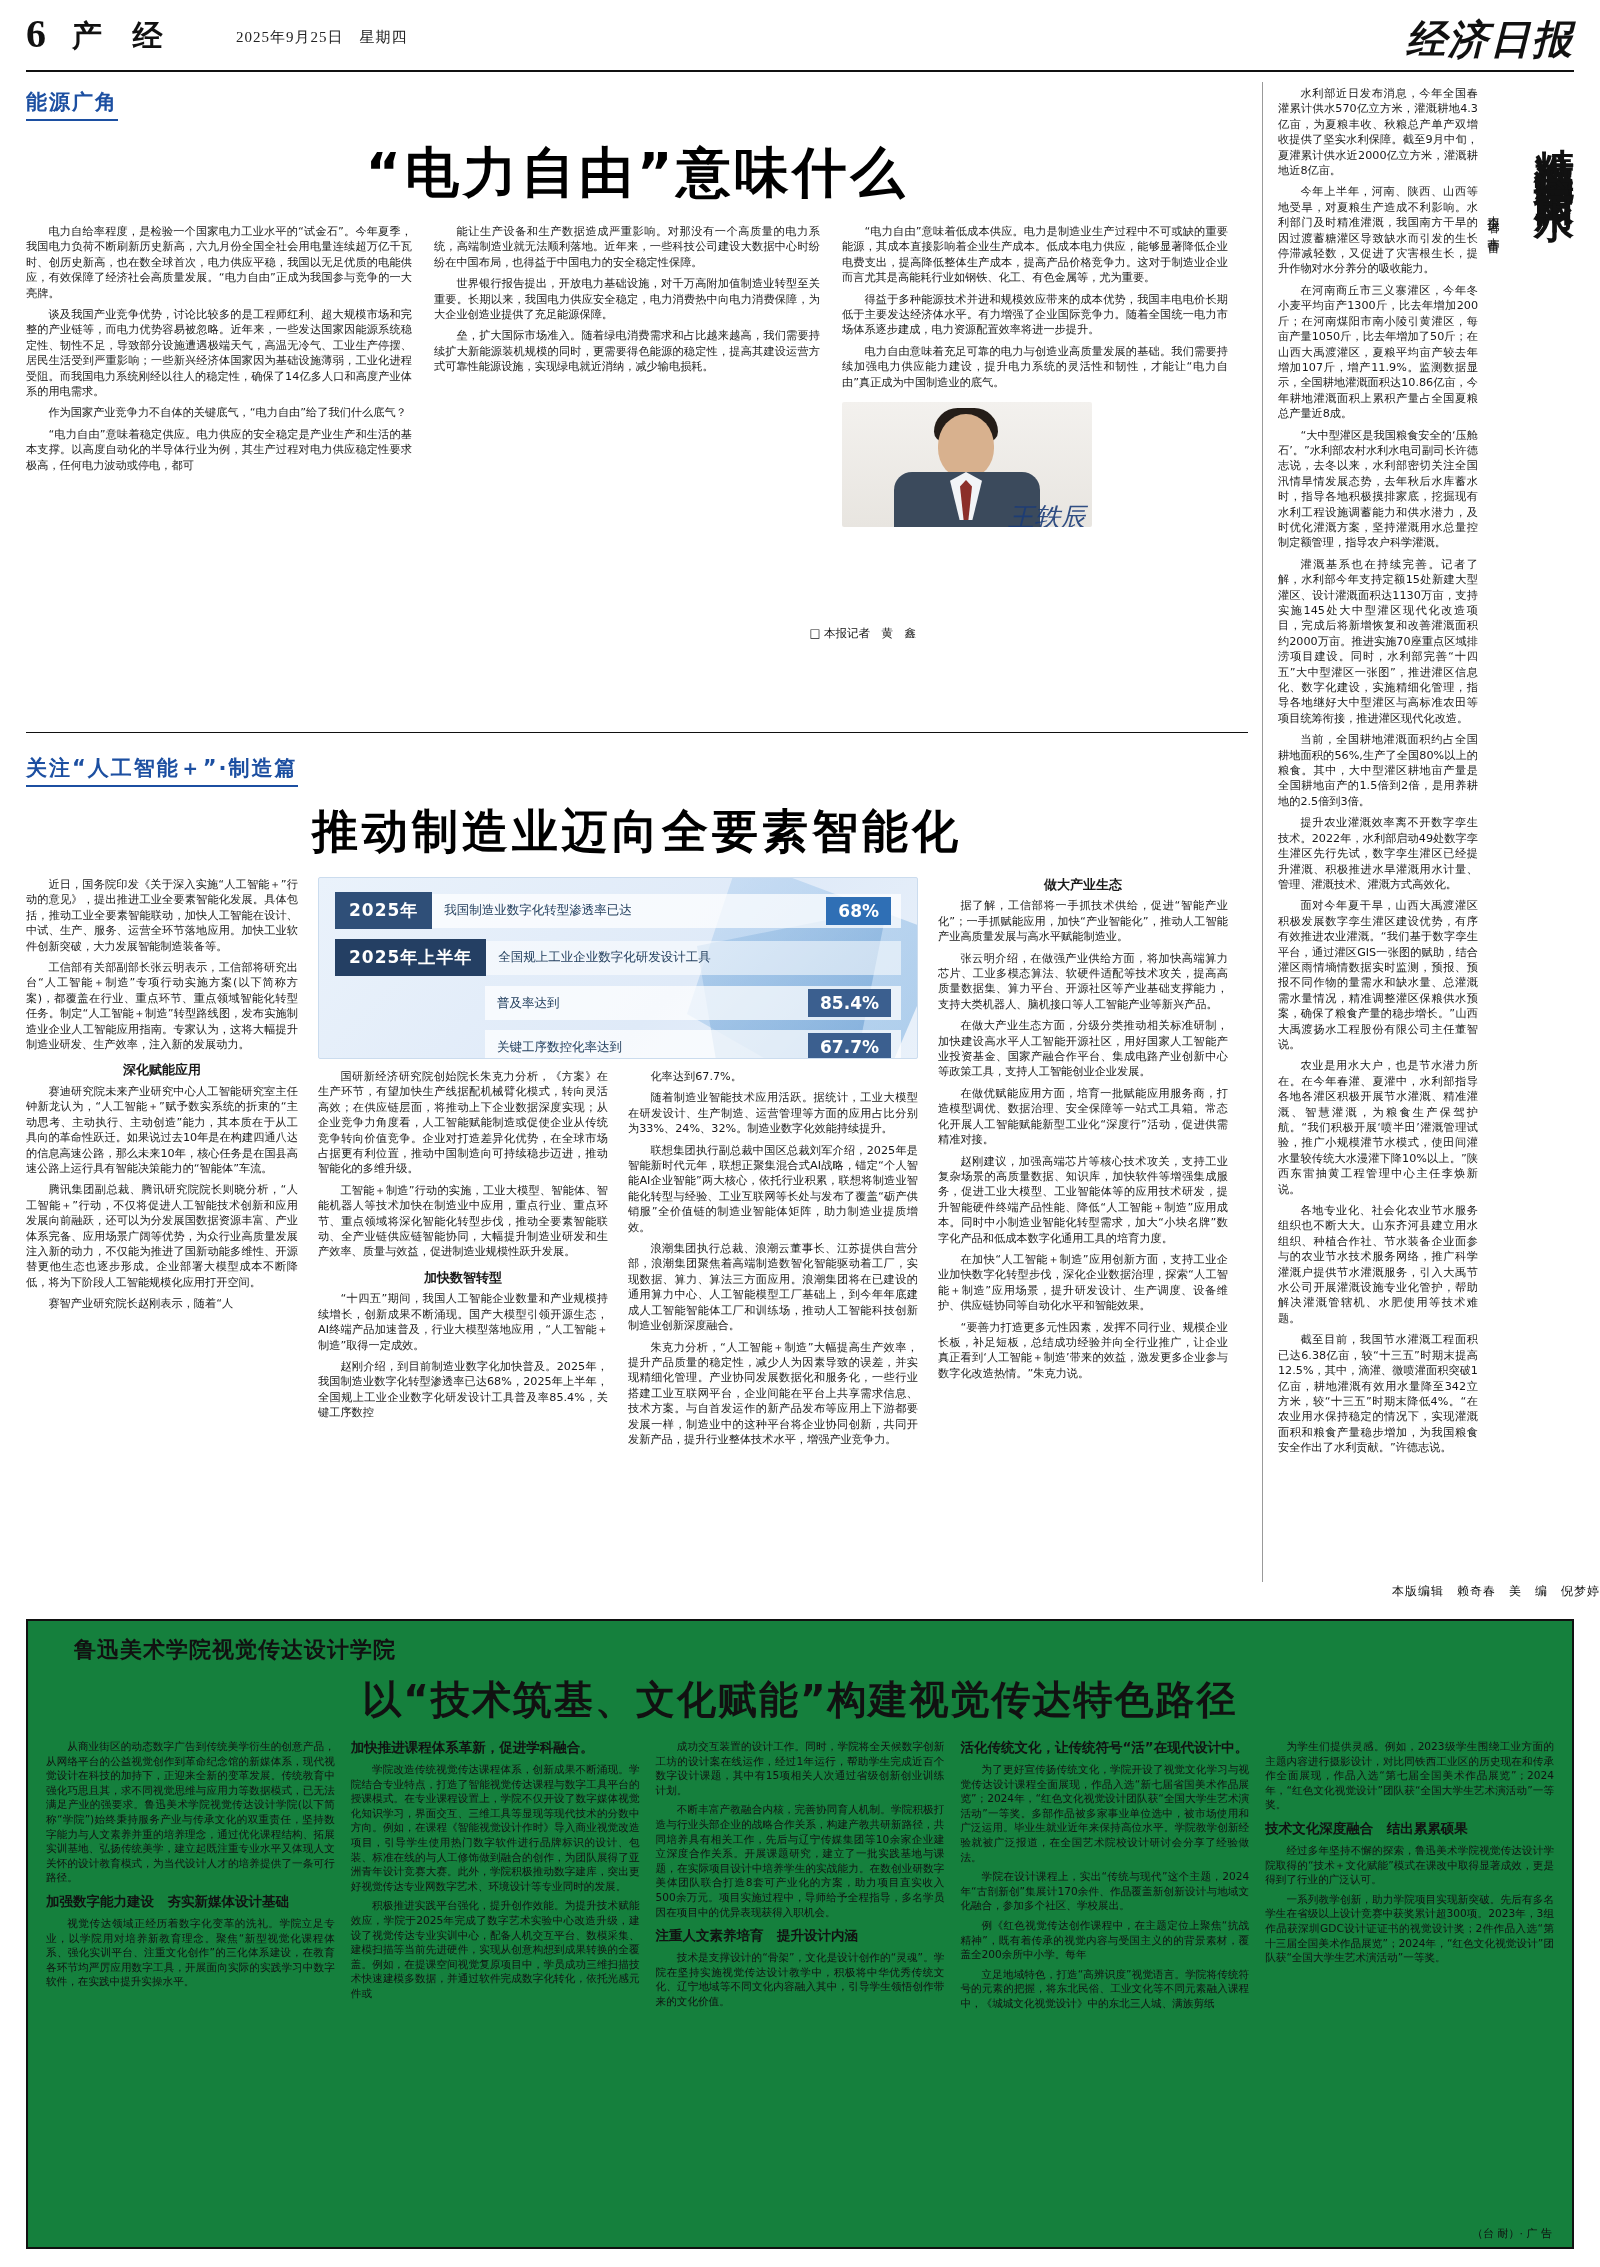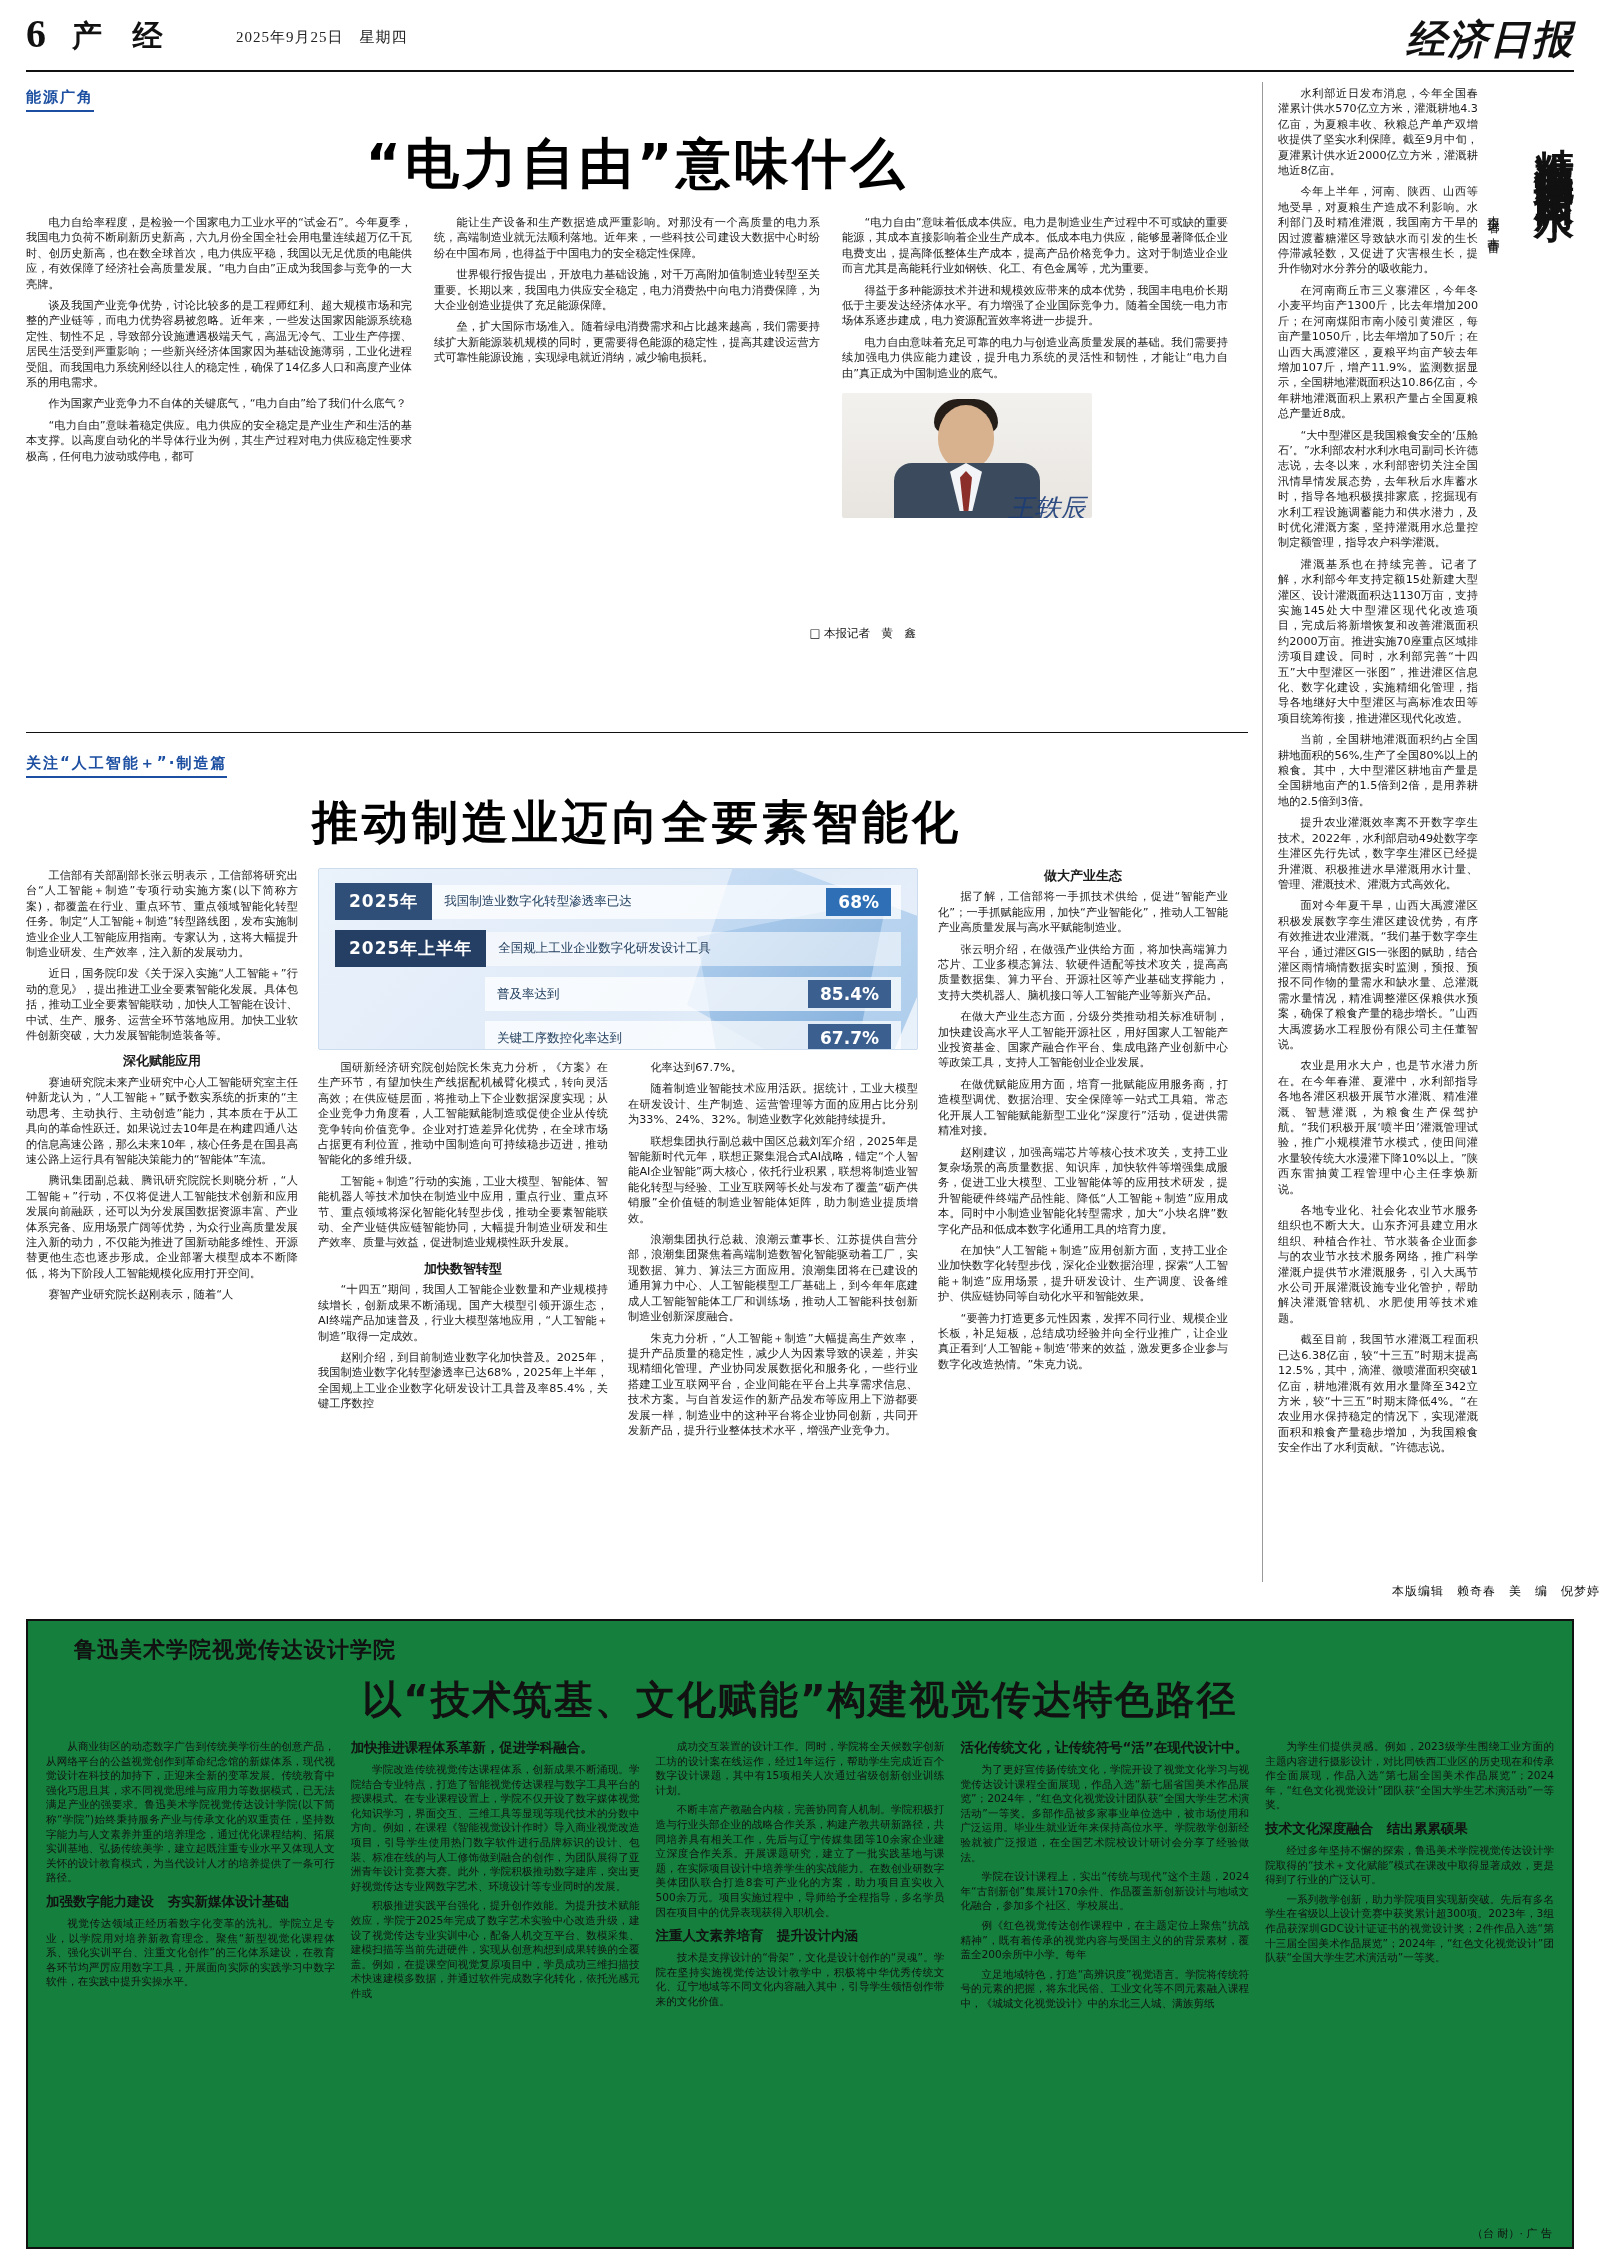--- a/index.html
+++ b/index.html
@@ -41,21 +41,21 @@
 
   
   .col-text{
     font-size:11.2px;line-height:15.4px;text-align:justify;
     font-family:"DejaVu Sans",sans-serif;
     color:#1a1a1a;
   }
   .col-text p{margin:0 0 6px 0;text-indent:2em;}
 
   .kicker{
-    color:#1c4fa1;font-weight:bold;font-size:15px;letter-spacing:2px;
+    color:#1c4fa1;font-weight:bold;font-size:21px;letter-spacing:2px;
     font-family:"DejaVu Sans",sans-serif;
     display:inline-block;padding-bottom:2px;
   }
   .kicker-underline{border-bottom:2px solid #1c4fa1;display:inline-block;padding-bottom:3px;}
 
   .headline1{
     text-align:center;font-size:54px;font-weight:bold;letter-spacing:4px;
     font-family:"DejaVu Sans",sans-serif;margin:16px 0 14px 0;color:#000;
   }
   .headline2{
@@ -222,22 +222,22 @@
       </div>
     </div>
 
     <div style="position:absolute;left:0;top:672px;width:1222px;">
       <div class="kicker kicker-underline">关注“人工智能＋”·制造篇</div>
       <div class="headline2">推动制造业迈向全要素智能化</div>
 
       <div style="display:flex;gap:20px;">
 
         <div class="col-text" style="width:272px;">
+          <p>近日，国务院印发《关于深入实施“人工智能＋”行动的意见》，提出推进工业全要素智能化发展。具体包括，推动工业全要素智能联动，加快人工智能在设计、中试、生产、服务、运营全环节落地应用。加快工业软件创新突破，大力发展智能制造装备等。</p>
           <p>工信部有关部副部长张云明表示，工信部将研究出台“人工智能＋制造”专项行动实施方案(以下简称方案)，都覆盖在行业、重点环节、重点领域智能化转型任务。制定“人工智能＋制造”转型路线图，发布实施制造业企业人工智能应用指南。专家认为，这将大幅提升制造业研发、生产效率，注入新的发展动力。</p>
-          <p>近日，国务院印发《关于深入实施“人工智能＋”行动的意见》，提出推进工业全要素智能化发展。具体包括，推动工业全要素智能联动，加快人工智能在设计、中试、生产、服务、运营全环节落地应用。加快工业软件创新突破，大力发展智能制造装备等。</p>
           <div class="sub-h">深化赋能应用</div>
           <p>赛迪研究院未来产业研究中心人工智能研究室主任钟新龙认为，“人工智能＋”赋予数实系统的折束的“主动思考、主动执行、主动创造”能力，其本质在于从工具向的革命性跃迁。如果说过去10年是在构建四通八达的信息高速公路，那么未来10年，核心任务是在国县高速公路上运行具有智能决策能力的“智能体”车流。</p>
           <p>腾讯集团副总裁、腾讯研究院院长则晓分析，“人工智能＋”行动，不仅将促进人工智能技术创新和应用发展向前融跃，还可以为分发展国数据资源丰富、产业体系完备、应用场景广阔等优势，为众行业高质量发展注入新的动力，不仅能为推进了国新动能多维性、开源替更他生态也逐步形成。企业部署大模型成本不断降低，将为下阶段人工智能规模化应用打开空间。</p>
           <p>赛智产业研究院长赵刚表示，随着“人</p>
         </div>
 
         <div style="width:600px;">
           <div class="info" style="height:182px;padding:14px 16px;box-sizing:border-box;">
             <div class="bgtri"></div>
             <div class="bgtri2"></div>

